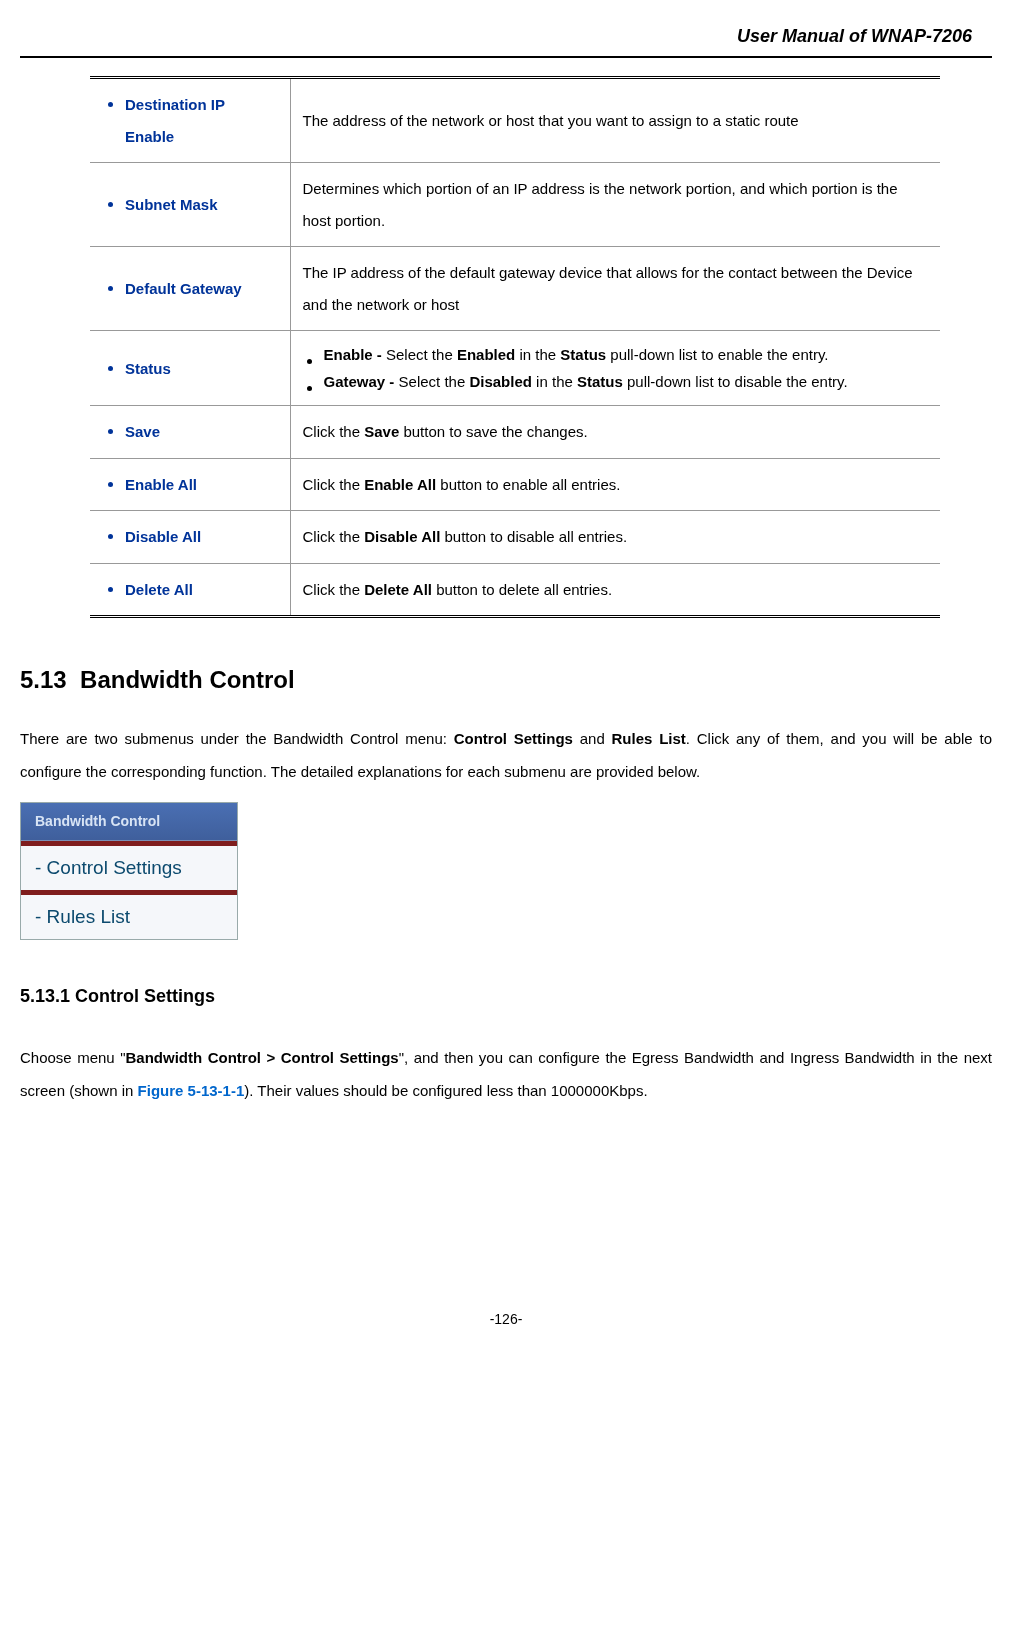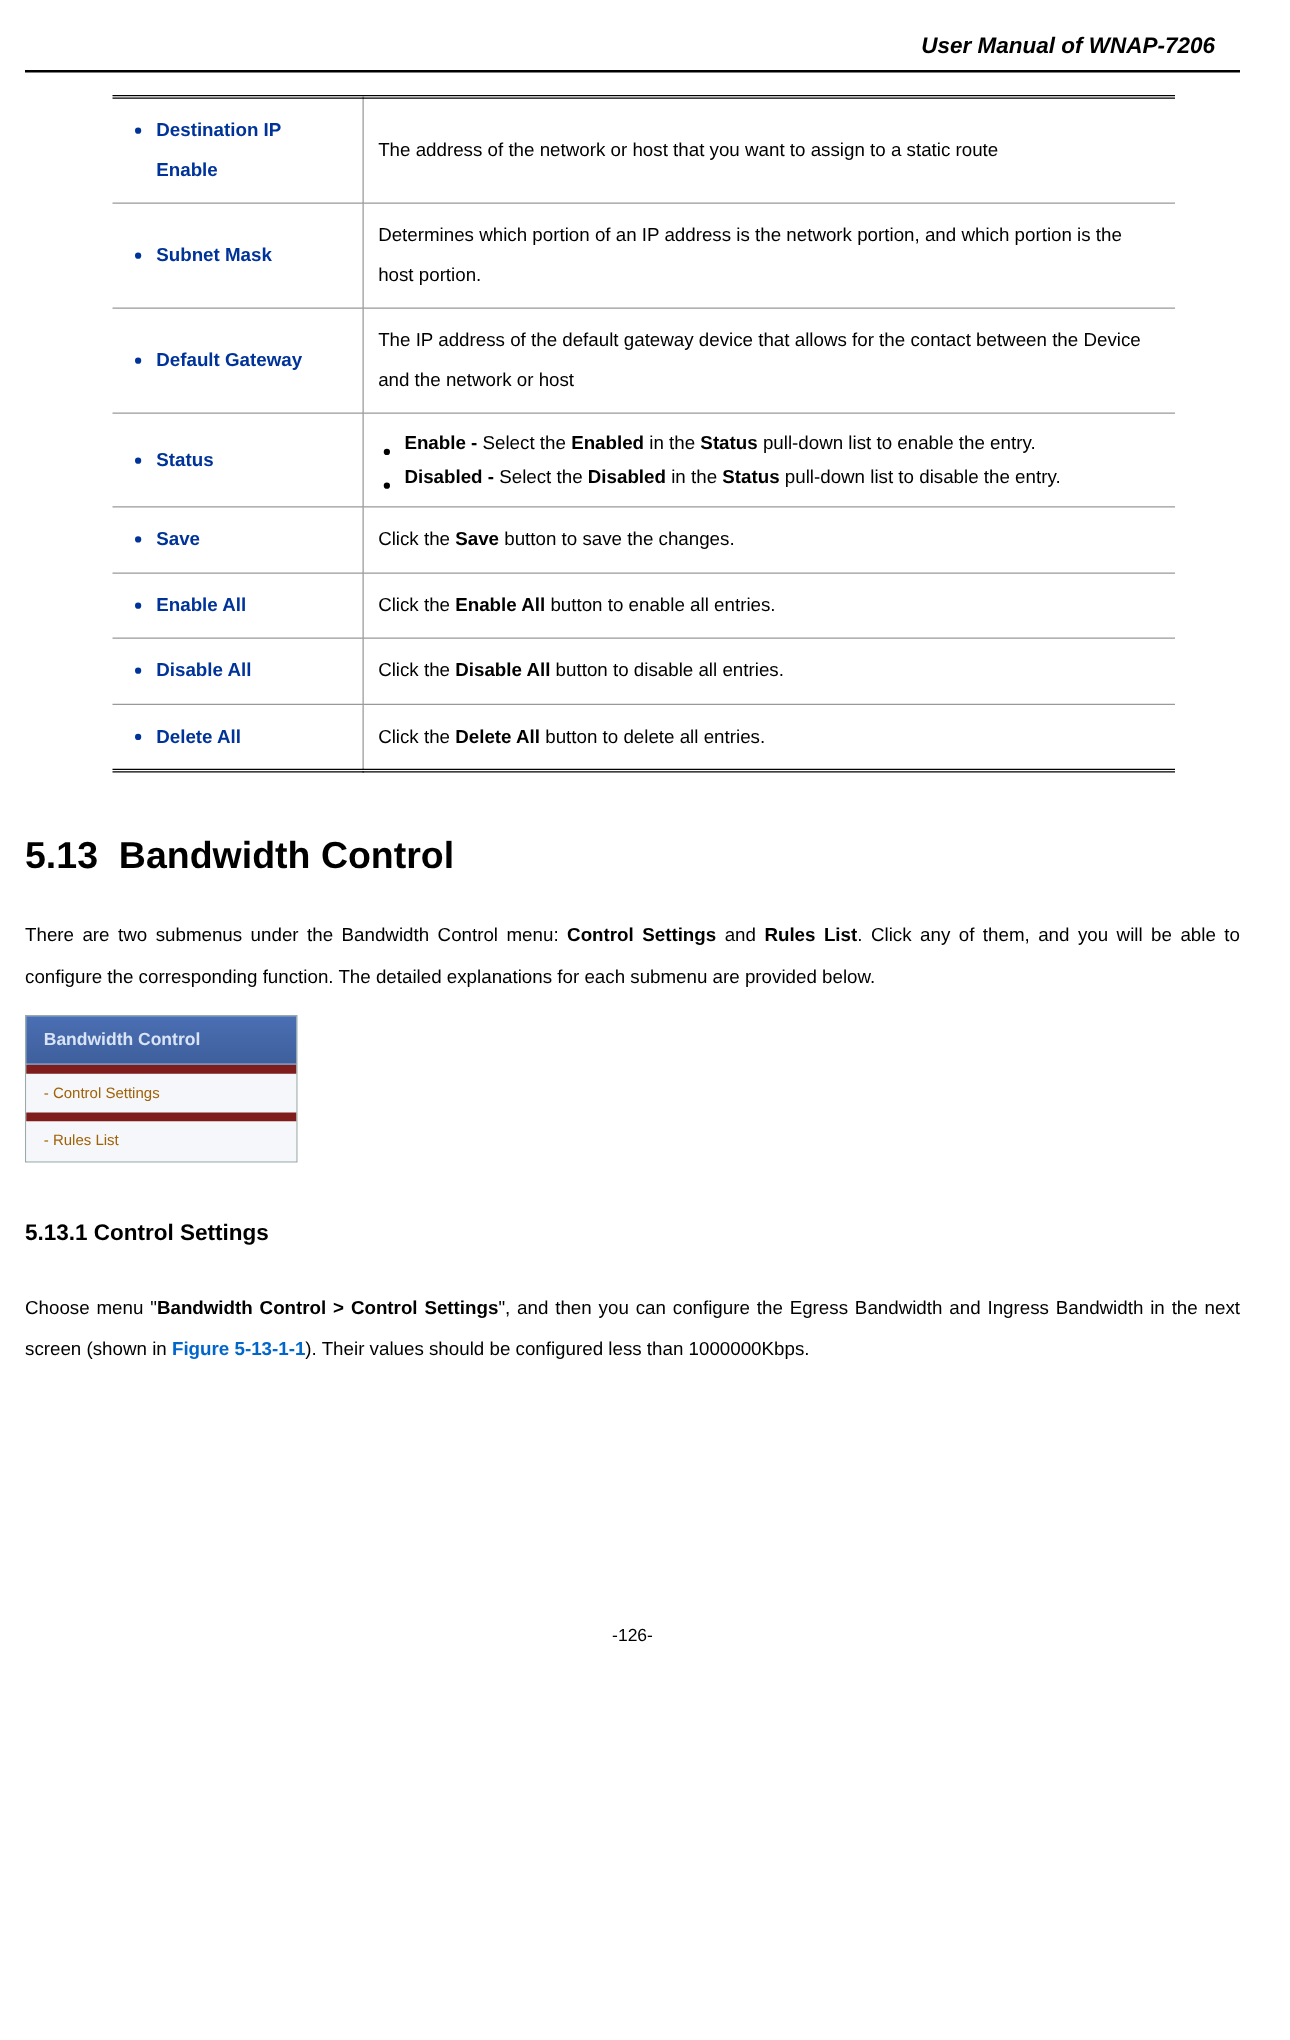--- a/index.html
+++ b/index.html
@@ -65,21 +65,21 @@
       display: inline-block;
       width: 5px; height: 5px;
       background: #000;
       border-radius: 50%;
       margin-top: 13px;
       margin-right: 12px;
       flex-shrink: 0;
     }
     .b { font-weight: bold; }
     h2.section {
-      font-size: 30px;
+      font-size: 24px;
       font-weight: bold;
       margin-top: 40px;
       margin-bottom: 12px;
     }
     h3.subsection {
       font-size: 18px;
       font-weight: bold;
       margin-top: 40px;
       margin-bottom: 28px;
     }
@@ -98,24 +98,24 @@
     .nav-widget .nav-head {
       background: linear-gradient(#4a6fb3, #3f5f9c);
       color: #d8e4f5;
       font-weight: bold;
       font-size: 14px;
       padding: 6px 14px;
       border-bottom: 1px solid #7a8fb5;
     }
     .nav-widget .nav-item {
       background: #f5f7fa;
-      color: #a16207;
-      font-size: 12px;
+      color: #0c4a6e;
+      font-size: 19px;
       padding: 5px 14px;
-      border-top: 7px solid #7f1d1d;
+      border-top: 5px solid #7f1d1d;
     }
     .nav-widget .nav-item:first-of-type { border-top: none; }
     .figref { color: #0066cc; font-weight: bold; }
     .page-num { text-align: center; margin-top: 200px; font-size: 14px; }
   </style>
 </head>
 <body>
 
 <div class="header-title">User Manual of WNAP-7206</div>
 <div class="header-line"></div>
@@ -159,21 +159,21 @@
     <td style="line-height:1.8;">
       <div class="sub-bullet">
             <span class="dot2"></span>
         <span>
           <span class="b">Enable - </span><span>Select the </span><span class="b">Enabled</span><span> in the </span><span class="b">Status</span><span> pull-down list to enable the entry.</span>
         </span>
       </div>
       <div class="sub-bullet">
             <span class="dot2"></span>
         <span>
-          <span class="b">Disabled - </span><span>Select the </span><span class="b">Disabled</span><span> in the </span><span class="b">Status</span><span> pull-down list to disable the entry.</span>
+          <span class="b">Gateway - </span><span>Select the </span><span class="b">Disabled</span><span> in the </span><span class="b">Status</span><span> pull-down list to disable the entry.</span>
         </span>
       </div>
     </td>
   </tr>
   <tr>
     <td class="label-cell">
       <div class="bullet-item">
             <span class="dot"></span>
             <span>Save</span>
           </div>

